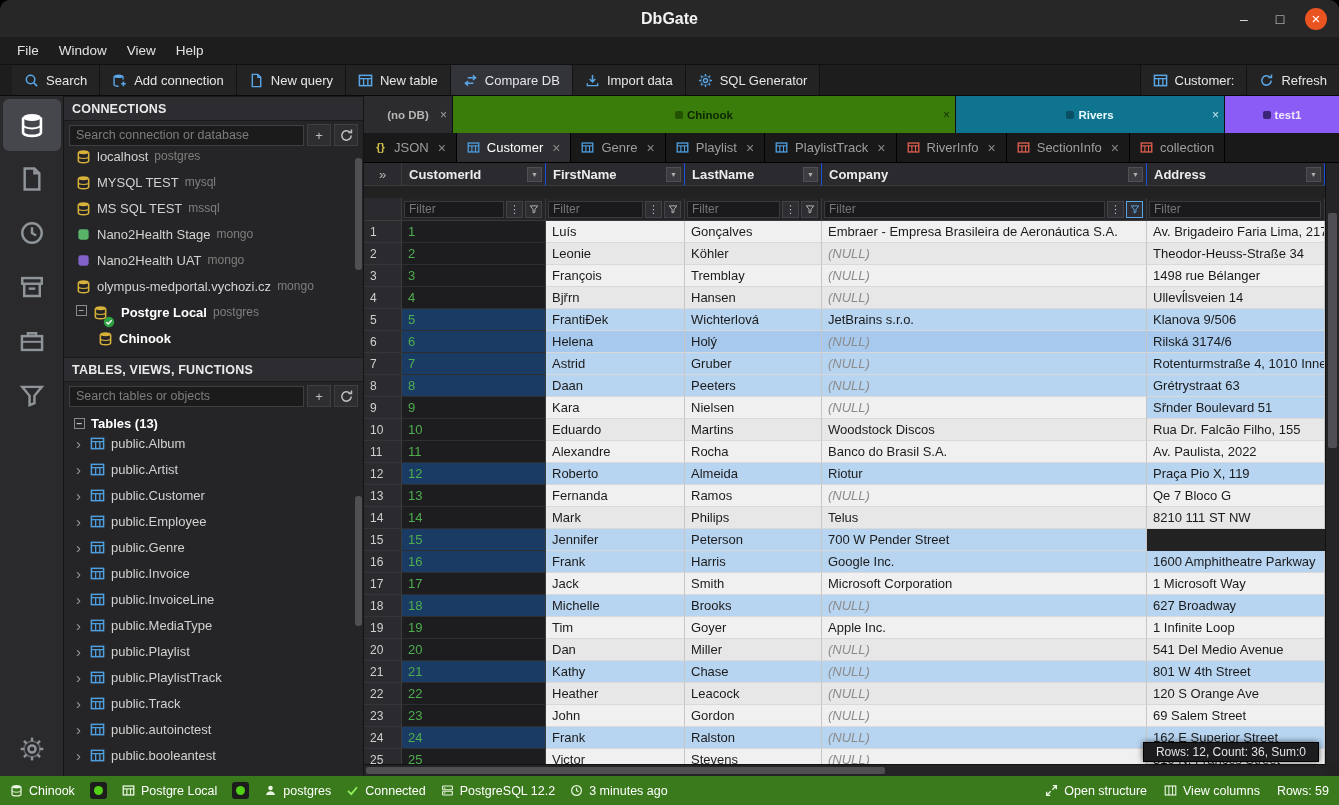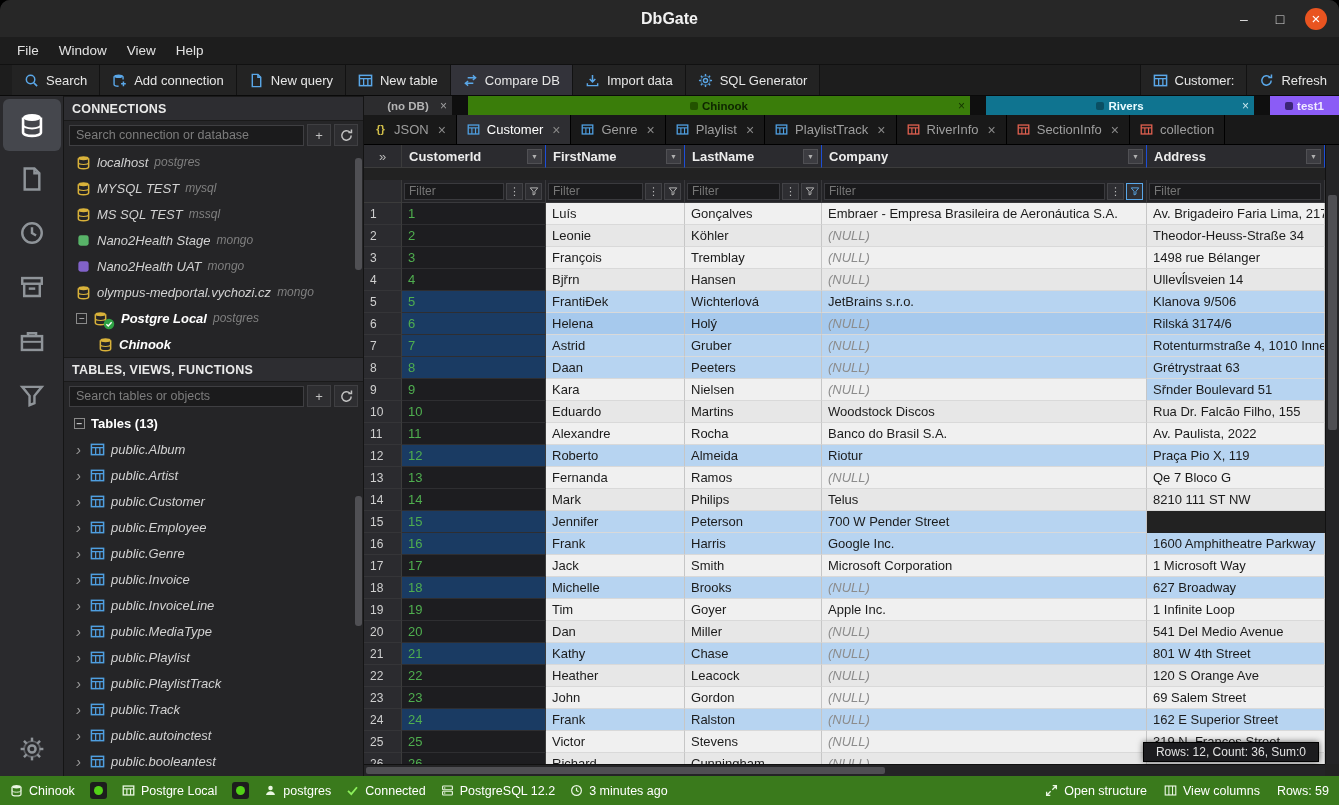--- a/index.html
+++ b/index.html
@@ -43,39 +43,39 @@
     flex-direction:column;position:relative;overflow:hidden;flex:0 0 auto;}
   .section-header{height:25px;background:#2d2d31;color:#eaeaea;font-size:12.5px;font-weight:bold;
     display:flex;align-items:center;padding-left:8px;border-top:1px solid #1a1a1a;border-bottom:1px solid #1a1a1a;
     letter-spacing:.2px;flex:0 0 auto;}
   .searchrow{display:flex;gap:3px;padding:3px 5px;align-items:center;flex:0 0 auto;}
   .searchrow input{flex:1;min-width:0;background:#1b1b1c;border:1px solid #3f3f42;color:#cfcfcf;
     font-size:12.5px;height:21px;padding:0 6px;font-family:inherit;}
   .searchrow input::placeholder{color:#7d7d7d;}
   .sq-btn{width:24px;height:22px;background:#2e2e31;border:1px solid #3f3f42;color:#c0c0c0;font-size:13px;
     display:flex;align-items:center;justify-content:center;cursor:pointer;font-family:inherit;padding:0;}
-  .tree-item{height:26px;display:flex;align-items:center;gap:6px;padding-left:12px;color:#d2d2d2;
-    font-size:13px;cursor:pointer;white-space:nowrap;overflow:hidden;font-style:italic;}
+  .tree-item{height:26px;display:flex;gap:6px;padding-left:12px;color:#d2d2d2;
+    font-size:13px;cursor:pointer;white-space:nowrap;overflow:hidden;}
   .tree-item.child{padding-left:34px;}
   .tree-item .ic{width:15px;height:15px;flex:0 0 auto;}
   .tree-item.bold .t-name{font-weight:bold;color:#fff;}
   .t-engine{color:#7f7f7f;font-size:12px;}
   .treebox{width:11px;height:11px;border:1px solid #8a8a8a;color:#ccc;font-size:10px;line-height:9px;
     display:inline-flex;align-items:center;justify-content:center;flex:0 0 auto;}
   .badge-check{width:12px;height:12px;margin-left:-11px;margin-top:11px;z-index:1;flex:0 0 auto;}
   .badge-check svg{width:12px;height:12px;display:block;}
   .tree-group{height:26px;display:flex;align-items:center;gap:6px;padding-left:10px;color:#fff;
     font-size:13px;font-weight:bold;flex:0 0 auto;}
   .chev{color:#9a9a9a;font-size:15px;width:8px;flex:0 0 auto;line-height:1;}
   #tables-list{flex:1;overflow:hidden;}
   .pscroll{position:absolute;right:1px;width:7px;background:#505054;border-radius:3px;z-index:3;}
 
   
   .content{flex:1;display:flex;flex-direction:column;min-width:0;background:#1b1b1b;}
-  .grouptabs{height:19px;display:flex;gap:16px;background:#0f0f0f;flex:0 0 auto;}
+  .grouptabs{height:37px;display:flex;gap:1px;background:#0f0f0f;flex:0 0 auto;}
   .gtab{display:flex;align-items:center;justify-content:center;font-size:11.5px;position:relative;cursor:pointer;}
   .gt-label{display:flex;align-items:center;gap:4px;font-weight:bold;}
   .gsq{width:8px;height:8px;border-radius:2px;display:inline-block;}
   .gt-close{position:absolute;right:5px;font-size:12px;opacity:.85;cursor:pointer;}
   .filetabs{height:30px;display:flex;background:#191919;border-bottom:1px solid #000;flex:0 0 auto;overflow:hidden;}
   .ftab{display:flex;align-items:center;gap:7px;padding:0 10px;border-right:1px solid #000;color:#9e9e9e;
     font-size:13px;cursor:pointer;white-space:nowrap;}
   .ftab .ic{width:13px;height:13px;font-size:11px;font-weight:bold;}
   .ftab.active{background:#2e2e32;color:#fff;}
   .ftab-close{color:#8a8a8a;font-size:14px;margin-left:2px;}

